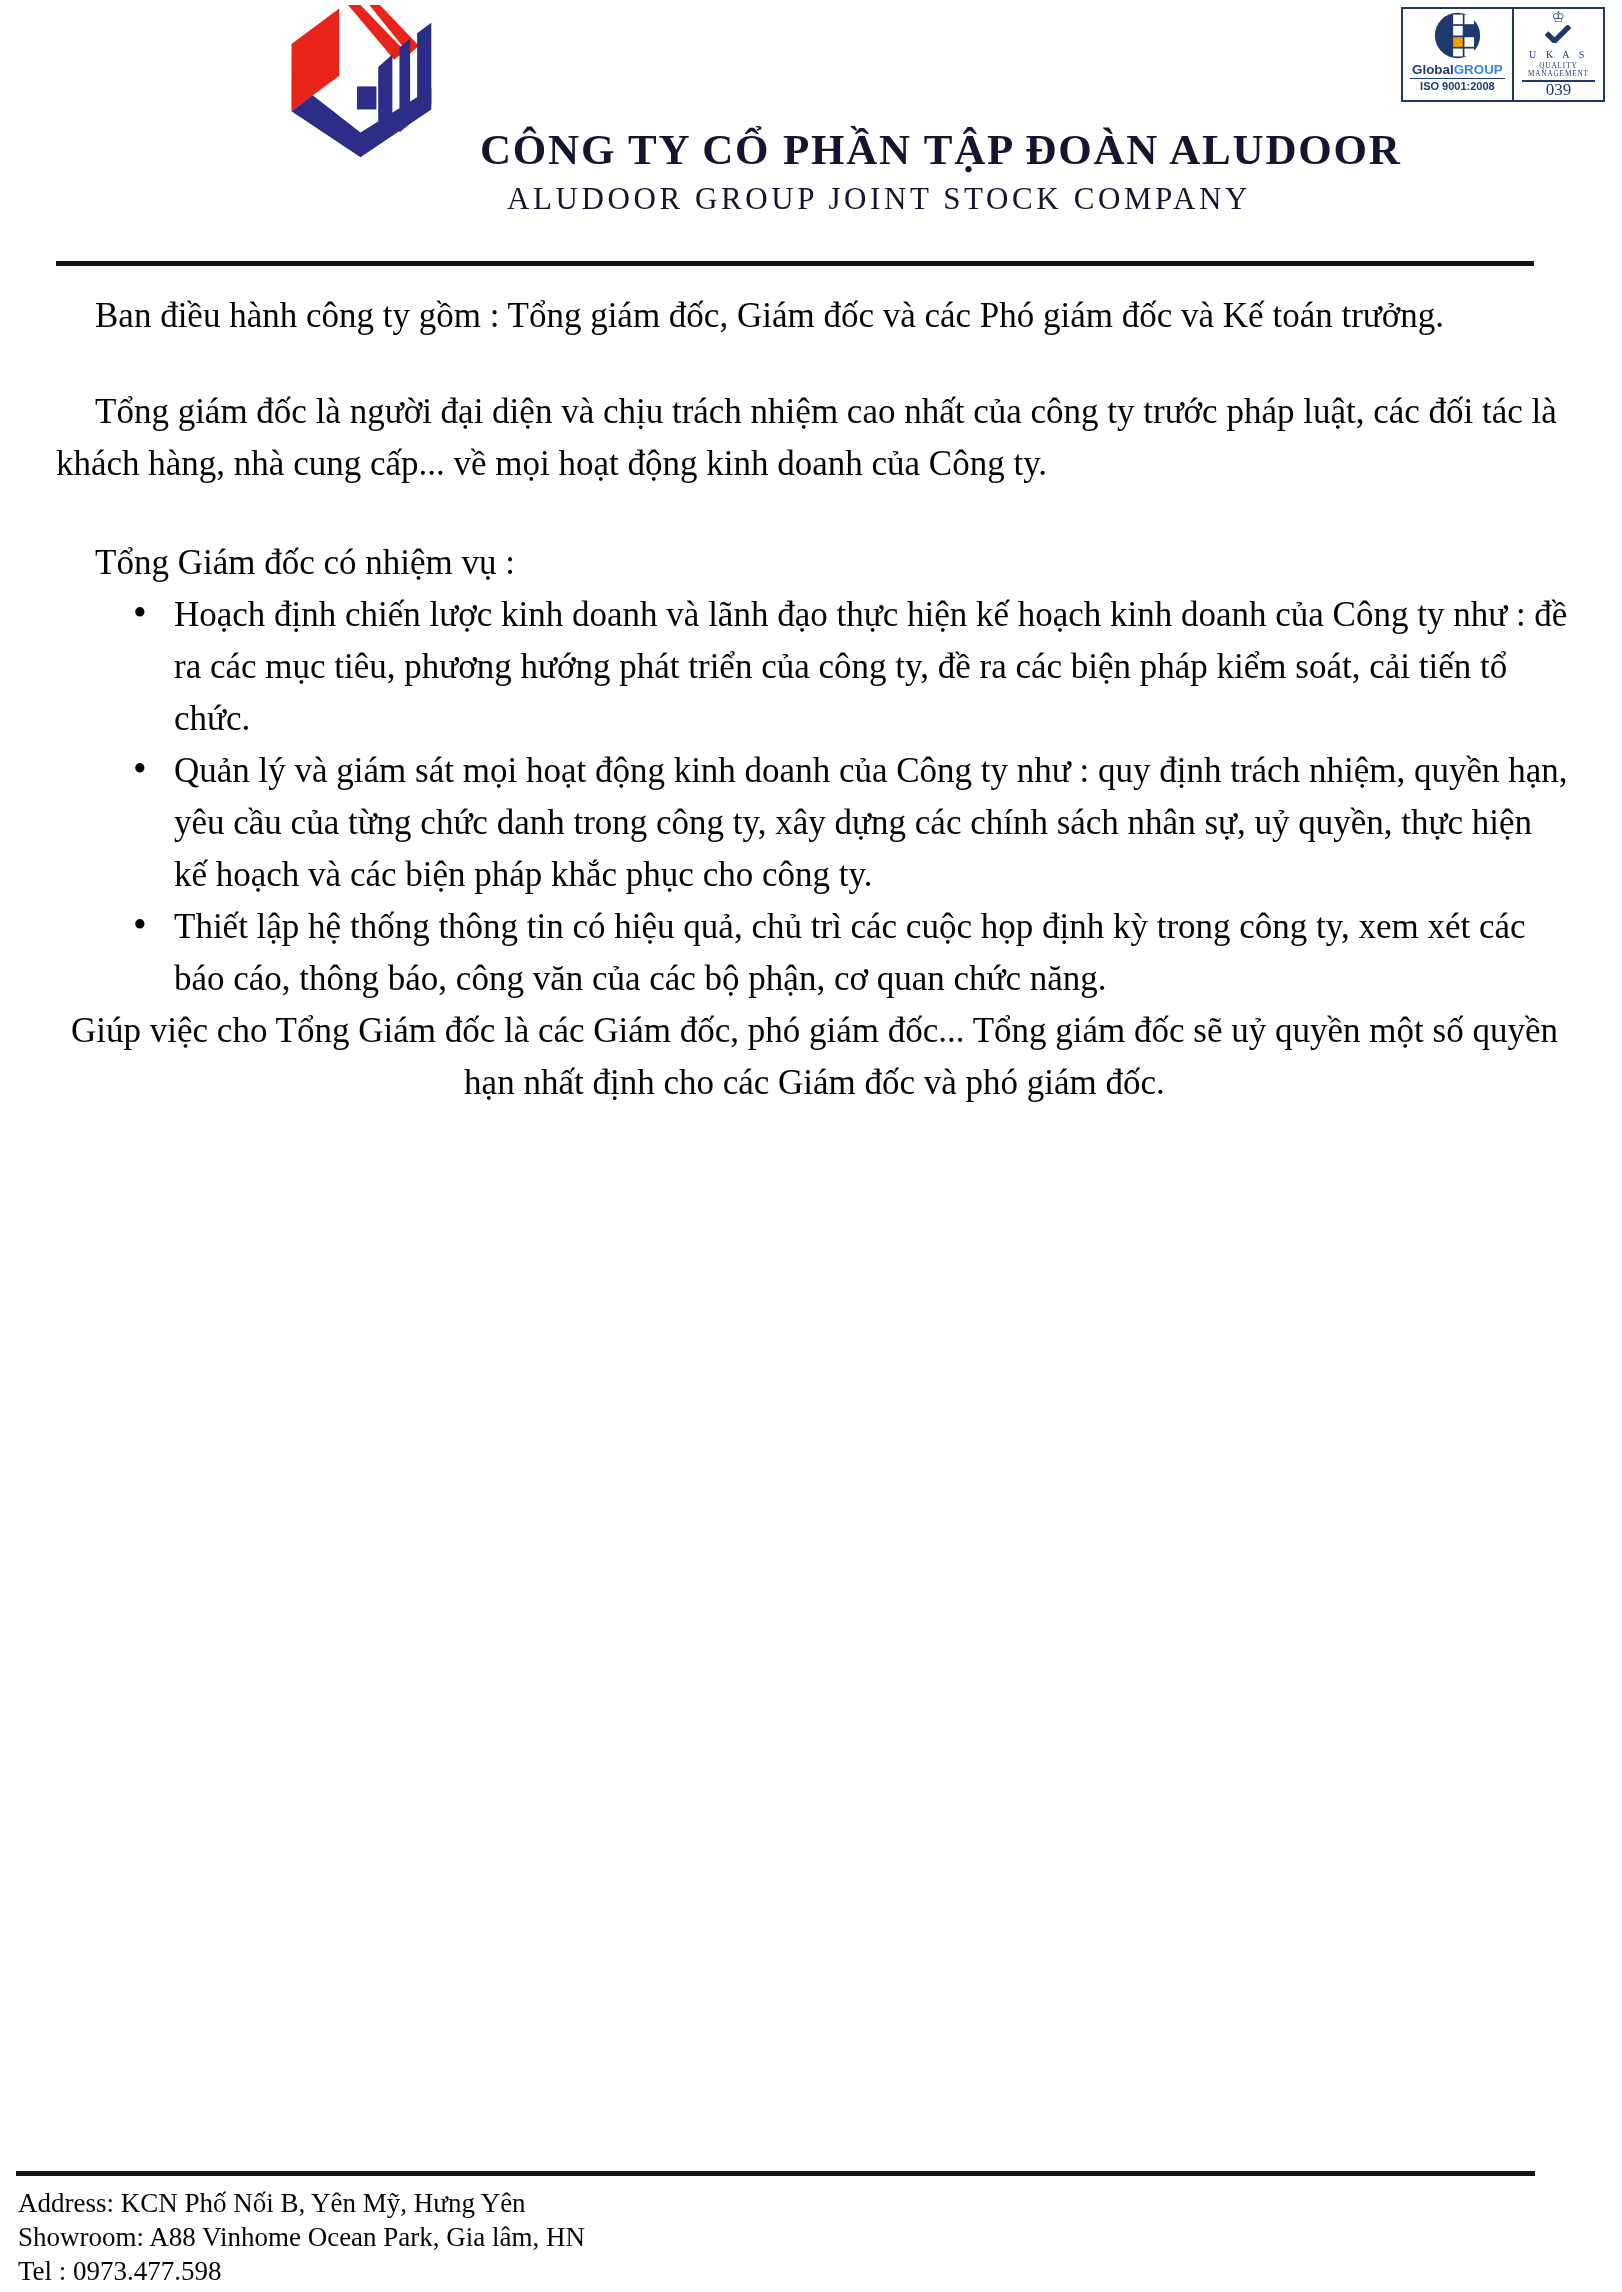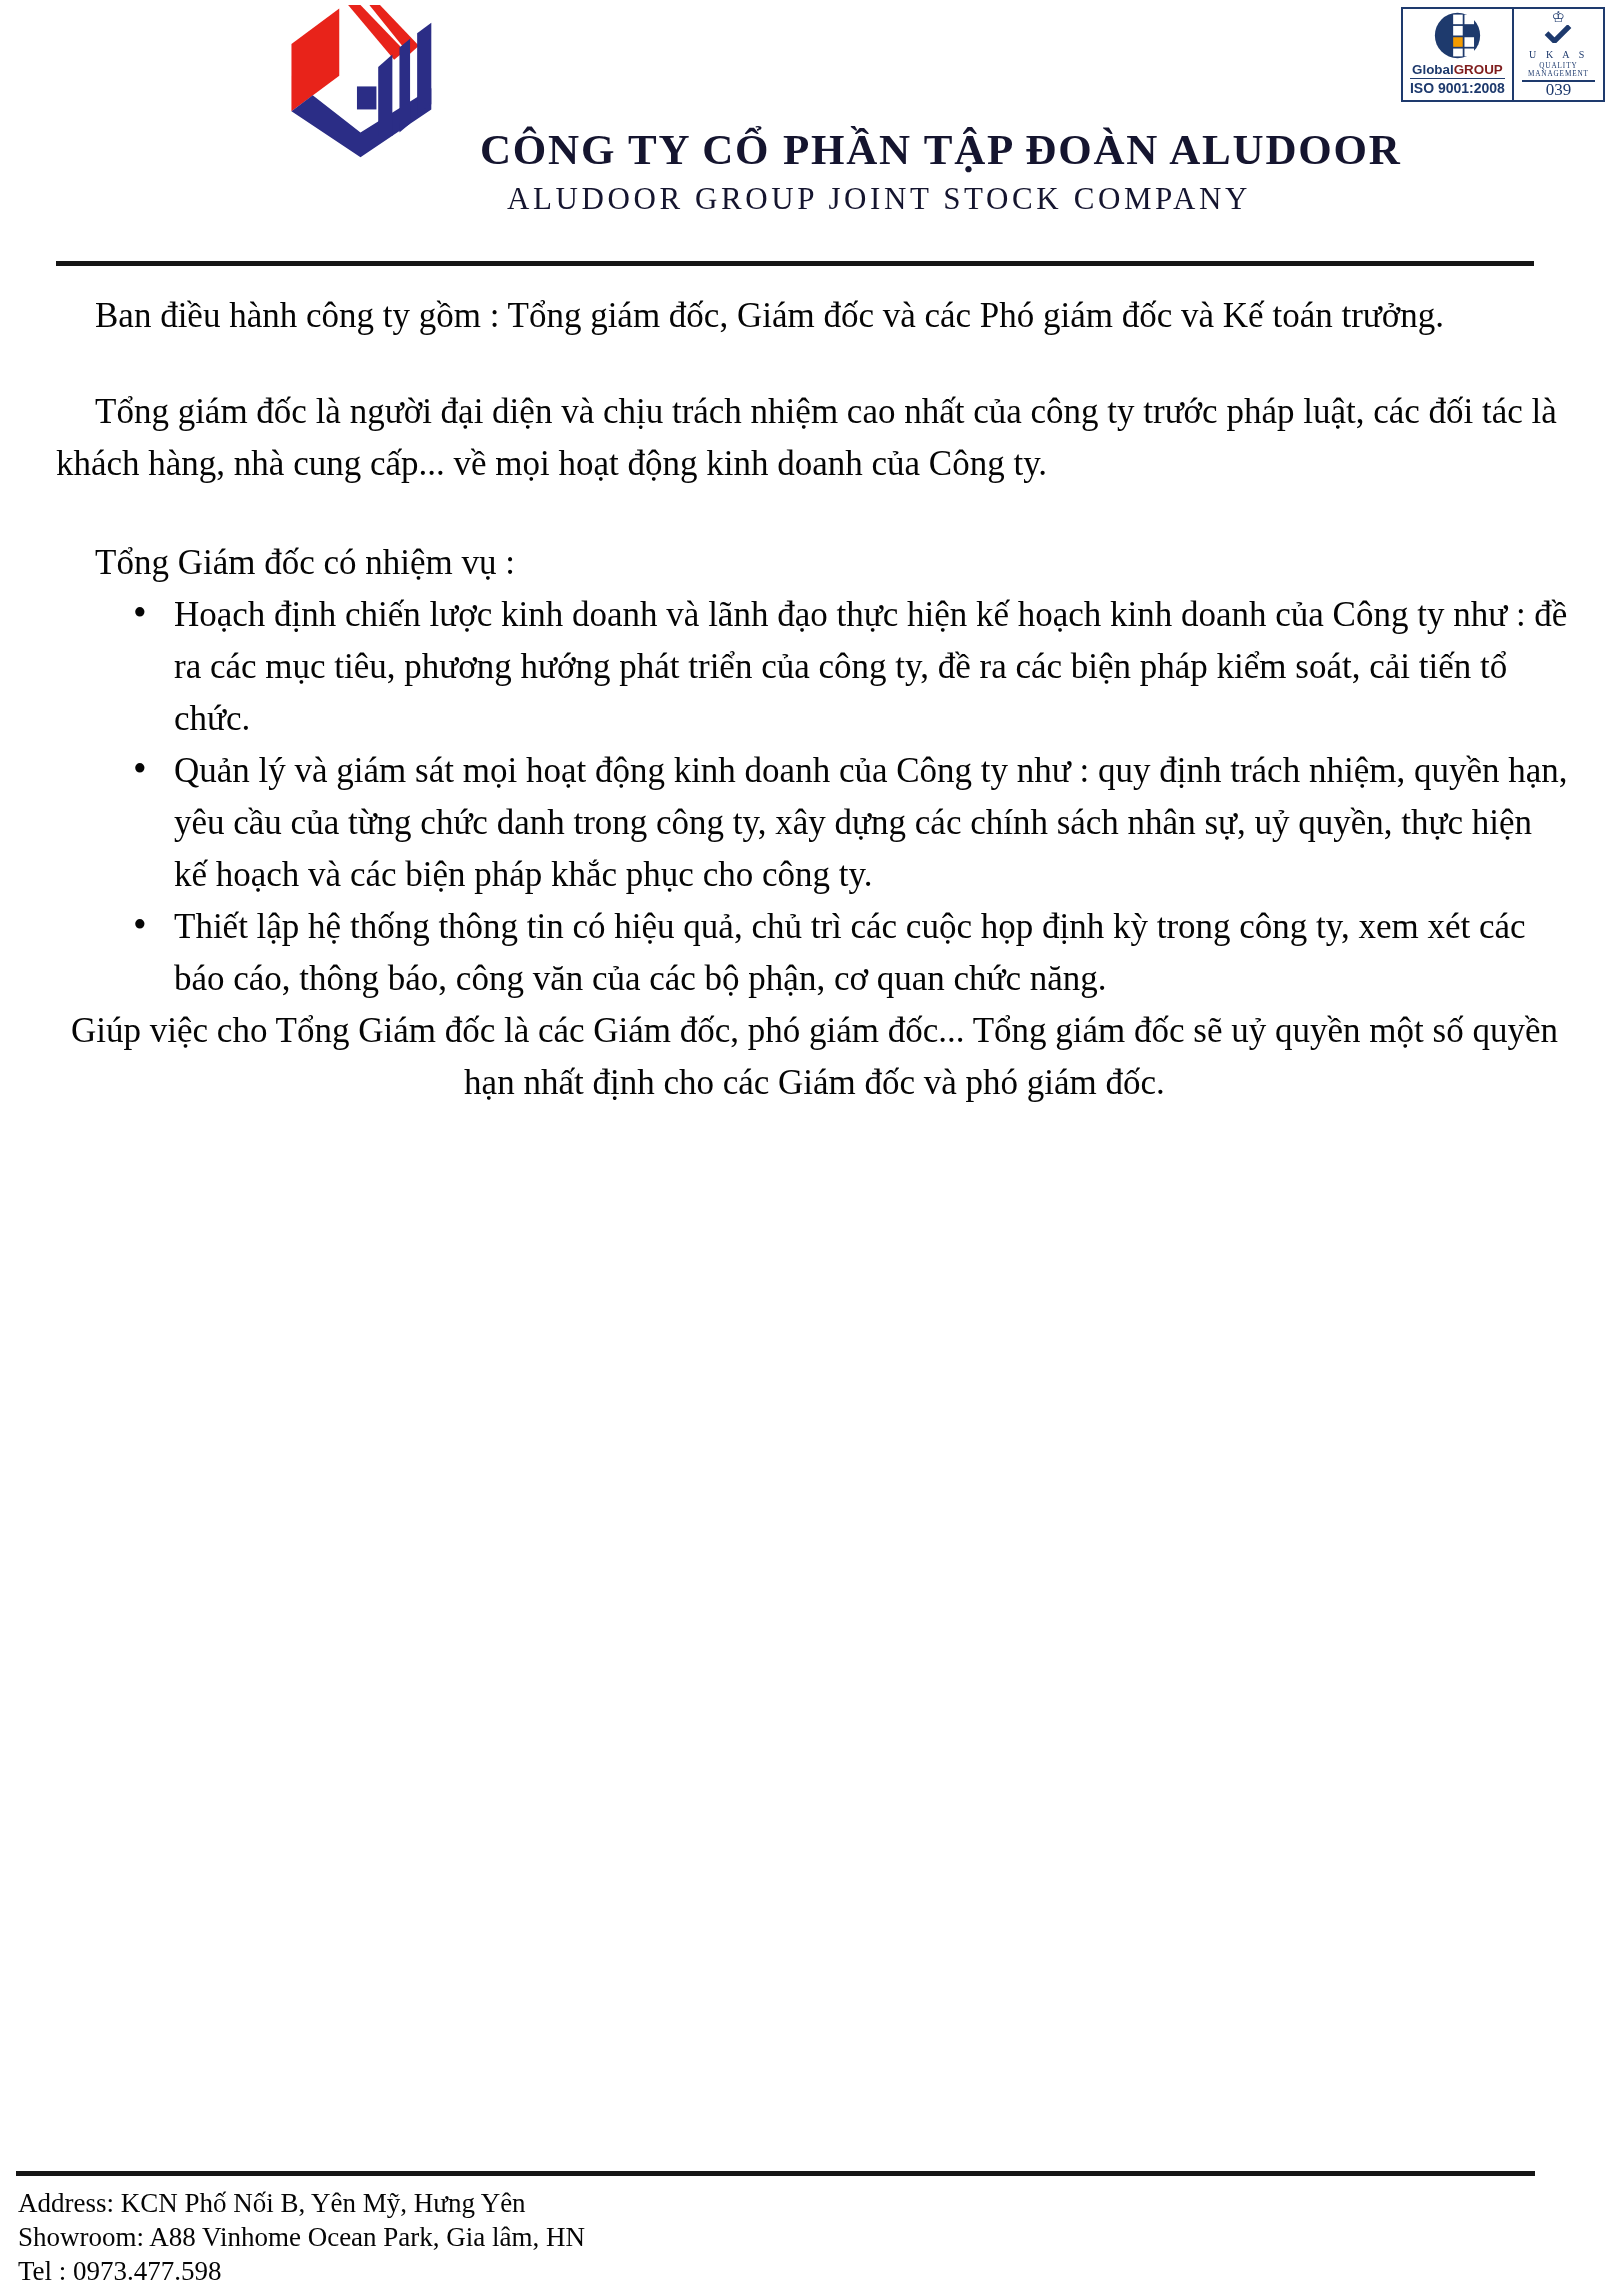--- a/index.html
+++ b/index.html
@@ -15,22 +15,22 @@
 
   .badges{position:absolute;left:1401px;top:7.2px;width:204px;height:95px;background:#fff;
           border:2.7px solid #1e3a6d;display:flex;box-sizing:border-box;}
   .badge-left{flex:1.22;display:flex;flex-direction:column;align-items:center;
               padding-top:2.7px;box-sizing:border-box;}
   .badge-right{flex:1;border-left:2.7px solid #1e3a6d;display:flex;flex-direction:column;
                align-items:center;padding-top:0.9px;box-sizing:border-box;}
   .gg-brand{font-family:"Liberation Sans",sans-serif;font-size:13.4px;font-weight:bold;
             line-height:14.3px;border-bottom:1.8px solid #1e3a6d;padding:0 1.8px 0.9px 1.8px;}
   .gg-global{color:#1e3a6d;}
-  .gg-group{color:#7f1d1d;}
-  .gg-iso{font-family:"Liberation Sans",sans-serif;font-size:14px;font-weight:bold;
+  .gg-group{color:#3b82f6;}
+  .gg-iso{font-family:"Liberation Sans",sans-serif;font-size:11px;font-weight:bold;
           color:#1e3a6d;margin-top:0.9px;}
   .ukas-crown{font-family:"DejaVu Sans",sans-serif;font-size:15px;line-height:15px;color:#1e3a6d;}
   .ukas-name{font-size:10px;letter-spacing:3.6px;color:#1e3a6d;line-height:14.3px;margin-top:0.9px;}
   .ukas-small{font-size:7.2px;color:#1e3a6d;line-height:8px;letter-spacing:0.9px;}
   .ukas-line{width:82%;height:1.8px;background:#1e3a6d;margin:1.8px 0 0.9px 0;}
   .ukas-num{font-size:17px;color:#1e3a6d;line-height:14.3px;}
 
   .rule-top{position:absolute;left:56px;top:261px;width:1478px;height:4.5px;background:#151515;}
 
   

